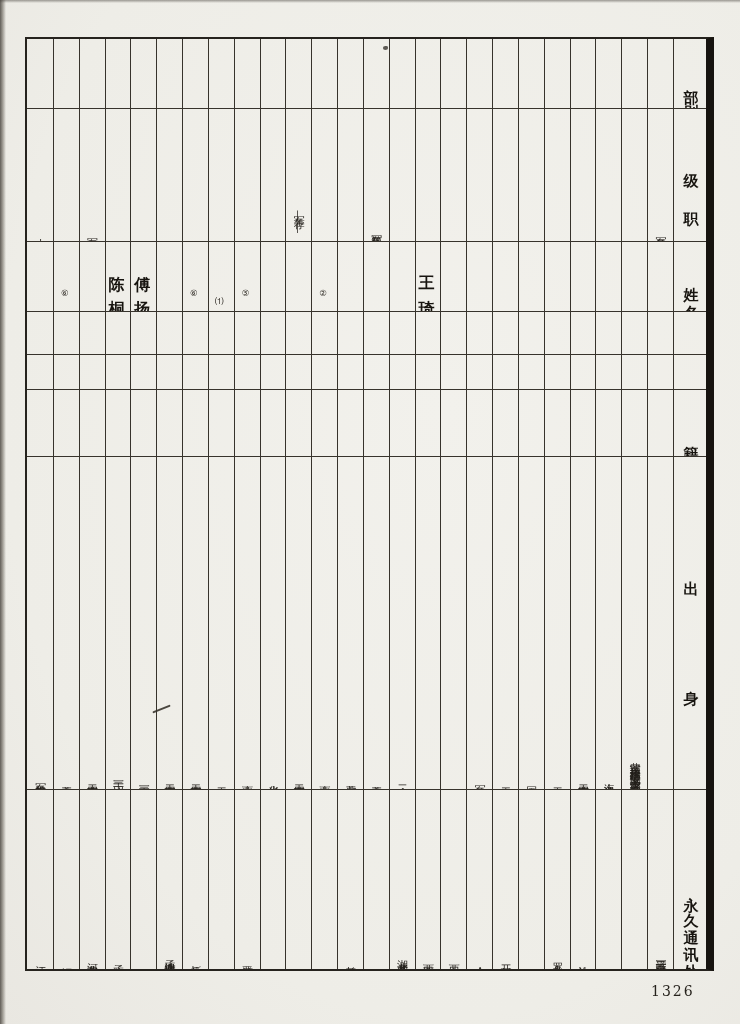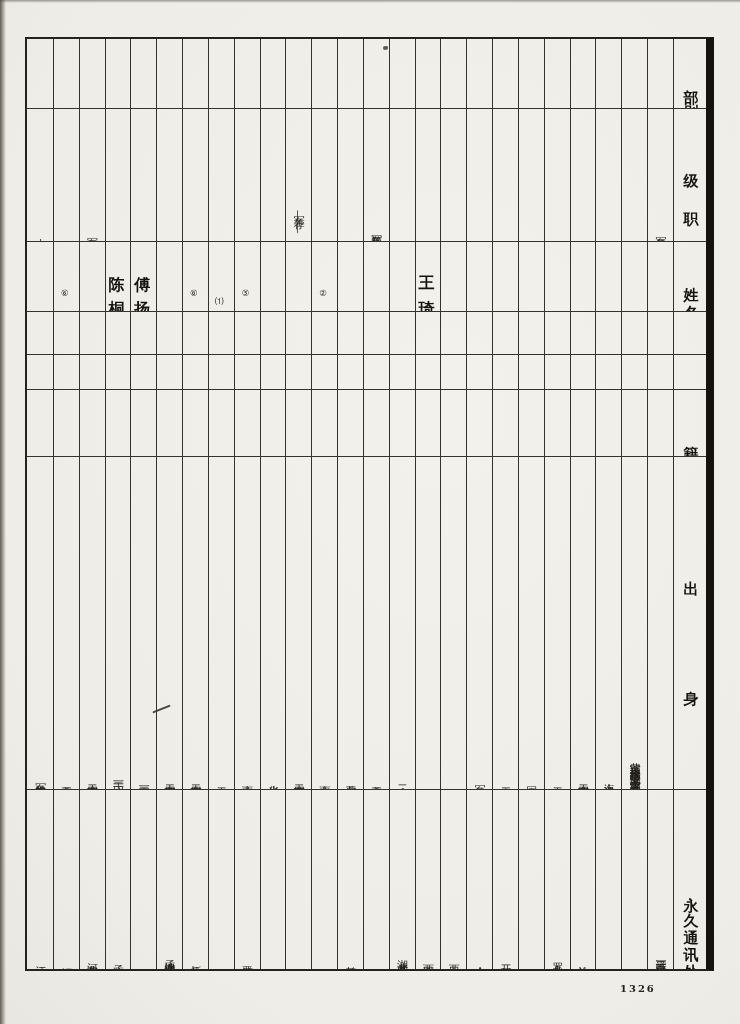--- a/index.html
+++ b/index.html
@@ -56,22 +56,22 @@
   .hcell{font-weight:700;font-size:15px;line-height:1;color:#17140f;padding-right:8px;}
   .h-unit{padding-top:15px;letter-spacing:16px;}
   .h-rank{padding-top:33px;letter-spacing:40px;}
   .h-name{padding-top:9px;letter-spacing:18px;}
   .h-alias{padding-top:4px;letter-spacing:6px;}
   .h-age{padding-top:2px;letter-spacing:4px;}
   .h-native{padding-top:8px;letter-spacing:11px;}
   .h-bg{padding-top:90px;letter-spacing:110px;}
   .h-addr{padding-top:16px;letter-spacing:17px;}
 
-  .page-number{position:absolute;left:620px;top:983px;
-    font-family:"DejaVu Serif",serif;font-size:10px;letter-spacing:2px;color:#26221c;font-weight:bold;}
+  .page-number{position:absolute;left:651px;top:983px;
+    font-family:"DejaVu Serif",serif;font-size:14px;letter-spacing:2px;color:#26221c;}
 </style>
 </head>
 <body>
 
 <div class="page">
   <div class="edge-left"></div>
   <div class="edge-top"></div>
   <div class="speck"></div>
   <div class="stray-mark"></div>
 

